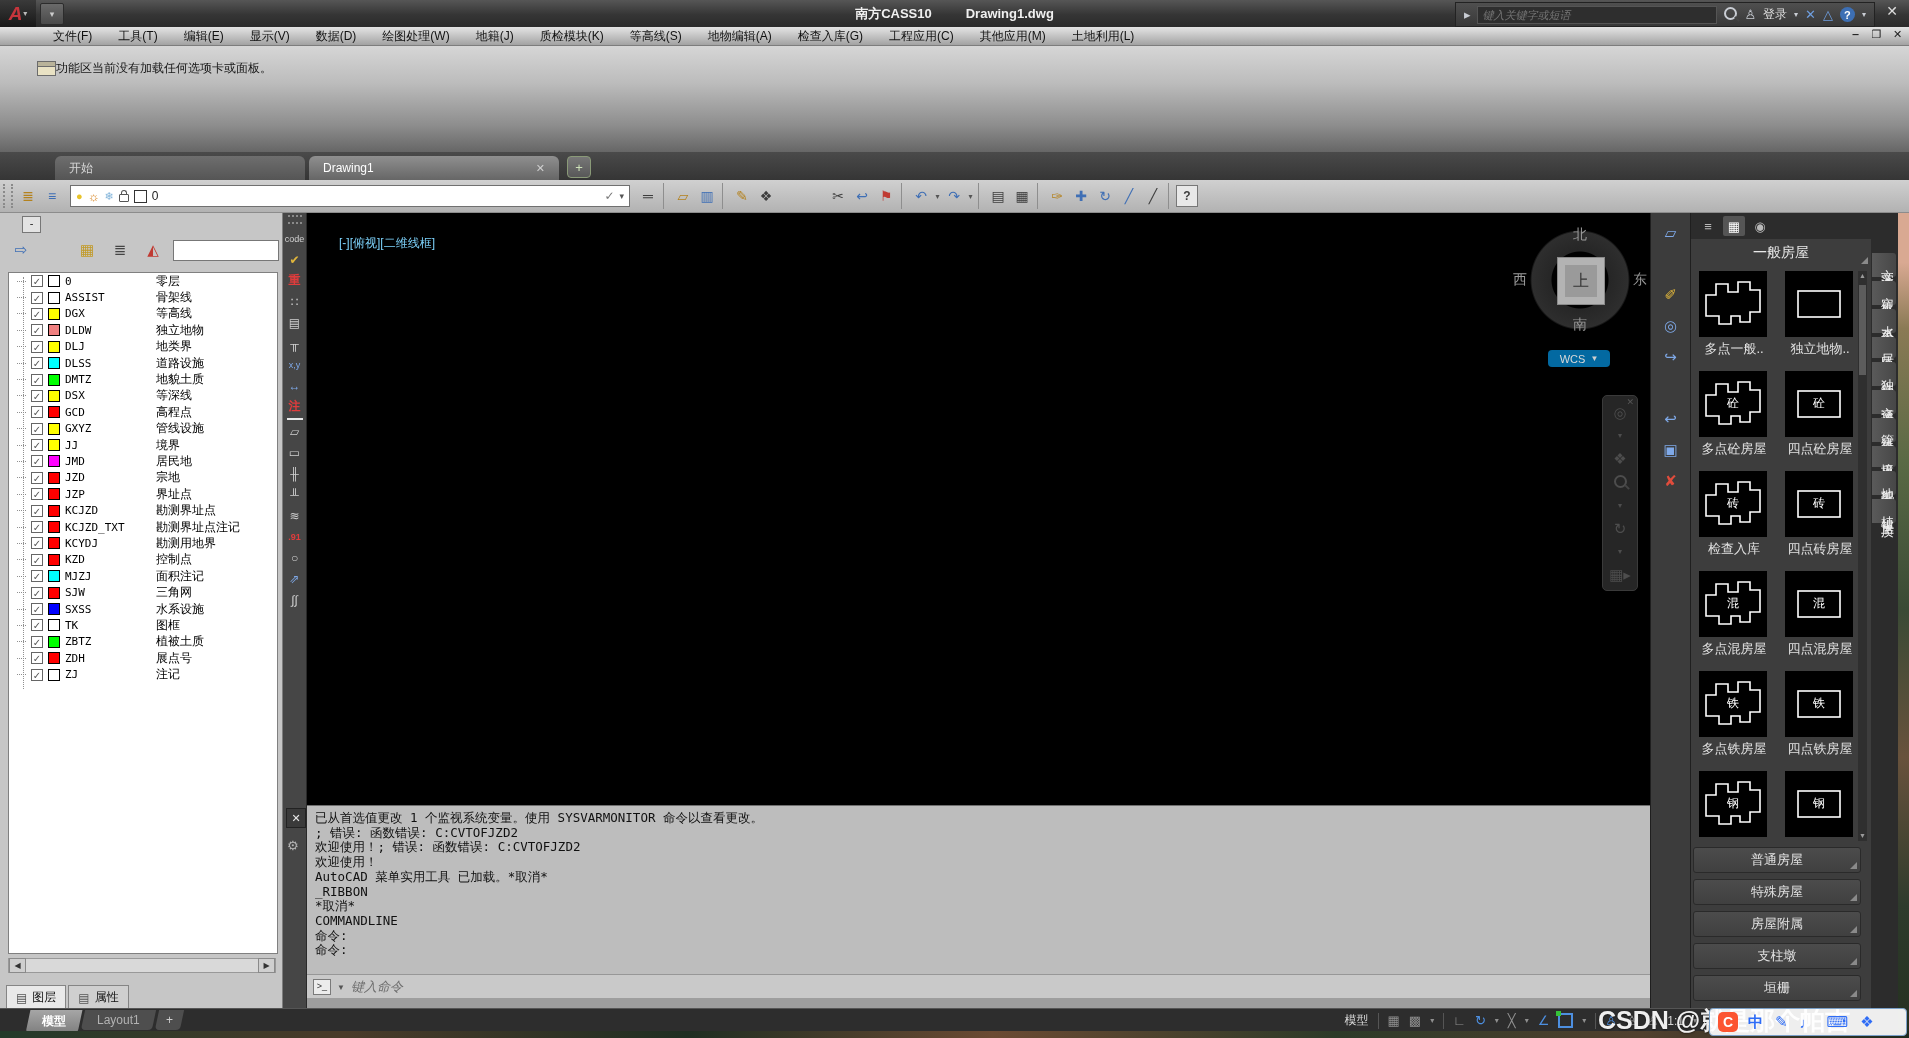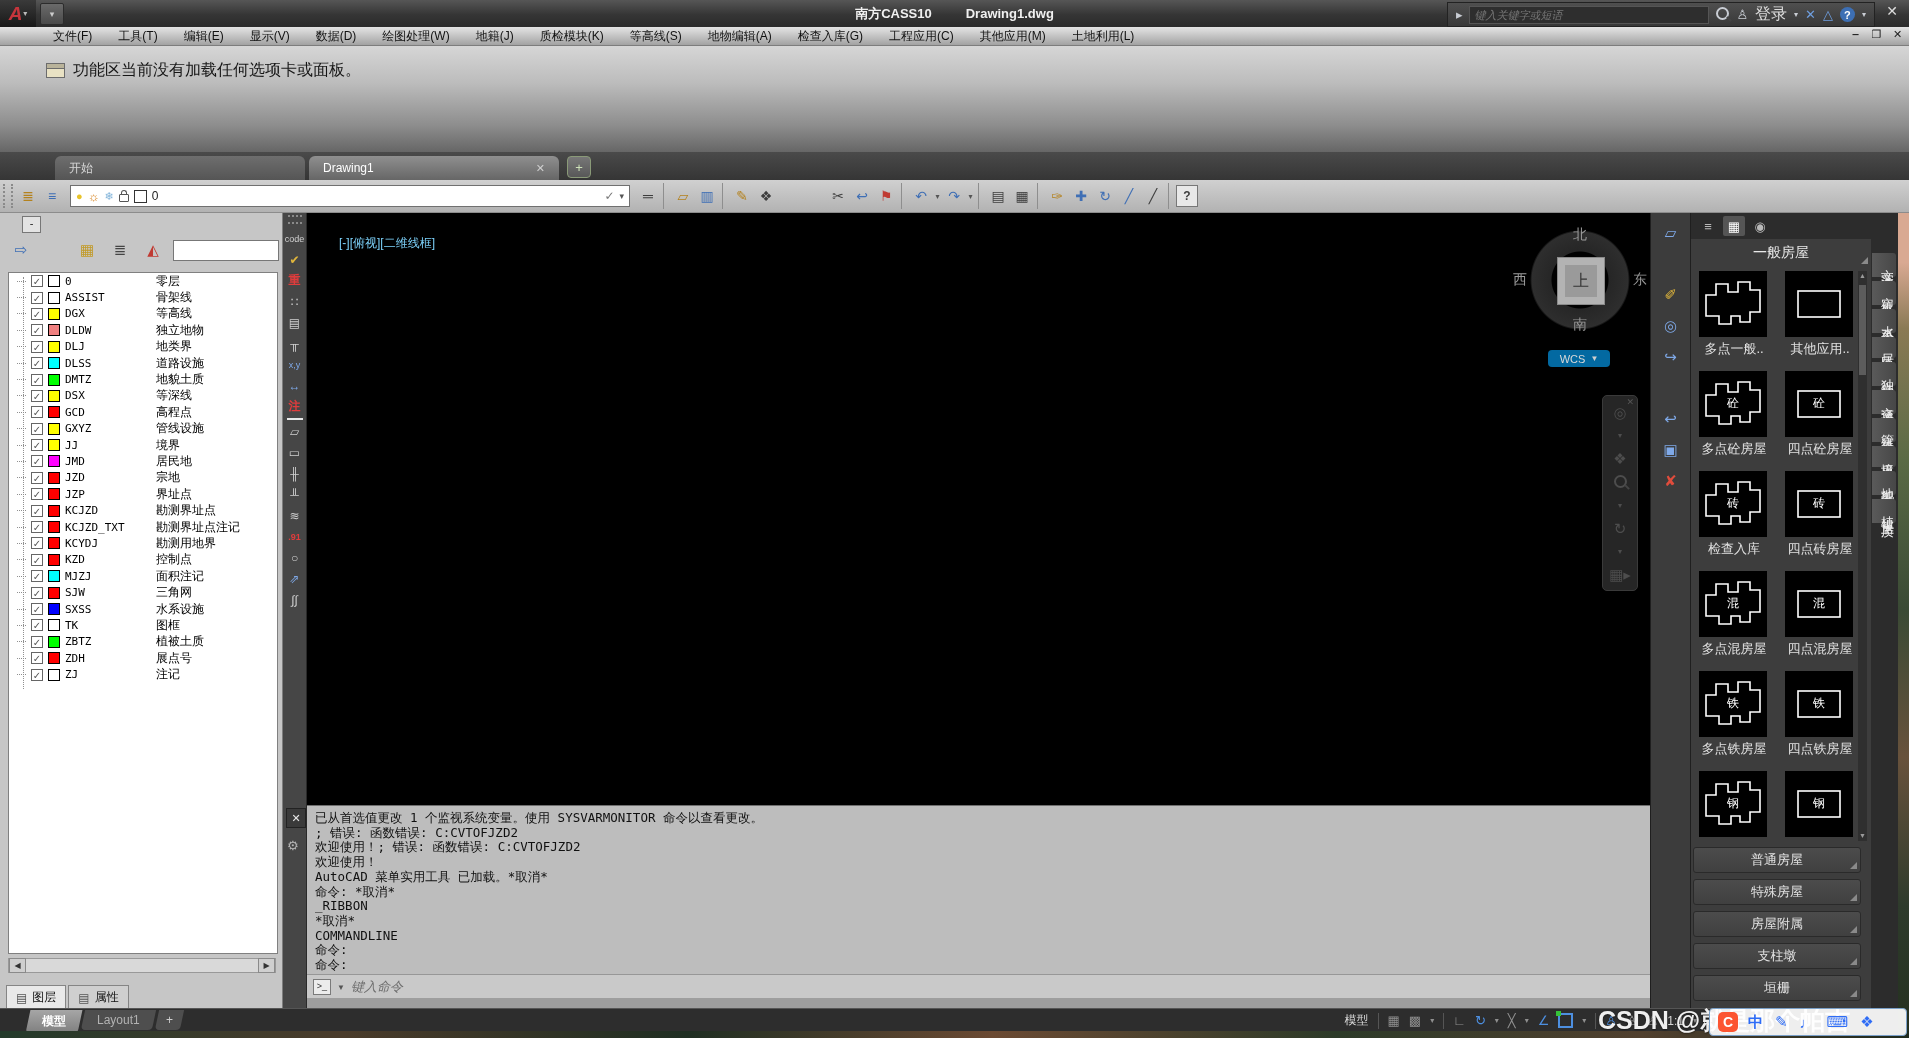--- a/index.html
+++ b/index.html
@@ -16,36 +16,36 @@
   .applogo small{color:#bbb;font-size:8px;margin-left:1px;}
   .qa-btn{width:22px;height:20px;margin-left:4px;background:linear-gradient(#6a6a6a,#4a4a4a);border:1px solid #2c2c2c;
     color:#ccc;font-size:9px;display:flex;align-items:center;justify-content:center;border-radius:2px;}
   .wtitle{position:absolute;left:0;right:0;top:0;height:27px;display:flex;gap:34px;align-items:center;justify-content:center;
     font-size:13px;color:#f0f0f0;pointer-events:none;font-weight:bold;}
   .tb-right{position:absolute;right:34px;top:2px;height:23px;display:flex;align-items:center;gap:7px;
     background:linear-gradient(#4f4f4f,#383838);padding:0 8px;border:1px solid #222;}
   .tb-search{width:230px;height:16px;background:#2e2e2e;border:1px solid #555;color:#bdbdbd;font-size:11px;font-style:italic;padding:0 4px;}
   .tb-ic{color:#c9cdd4;font-size:13px;}
   .tb-ic.blue{color:#6f9fe0;font-weight:bold;}
-  .login{font-size:16px;color:#ddd;}
+  .login{font-size:12px;color:#ddd;}
   .helpcirc{width:15px;height:15px;border-radius:50%;background:#3d6fb4;color:#fff;font-size:11px;font-weight:bold;
     display:flex;align-items:center;justify-content:center;}
   .title-close{position:absolute;right:6px;top:3px;color:#ddd;font-size:14px;width:22px;text-align:center;}
 
   
   .menubar{left:0;top:27px;width:1909px;height:19px;background:linear-gradient(#e4e4e4,#bdbdbd 60%,#a2a2a2);
     display:flex;align-items:center;padding-left:40px;box-sizing:border-box;border-bottom:1px solid #7d7d7d;}
   .mitem{font-size:12px;color:#111;padding:12px 13px;}
   .winbtns{position:absolute;right:4px;top:28px;display:flex;gap:6px;color:#222;font-size:11px;font-weight:bold;}
   .winbtns span{width:15px;text-align:center;}
 
   
   .ribbon{left:0;top:46px;width:1909px;height:106px;
     background:linear-gradient(#d6d6d6,#bcbcbc 35%,#8d8d8d 75%,#666);}
-  .ribbonmsg{position:absolute;left:46px;top:14px;display:flex;align-items:center;gap:8px;font-size:16px;color:#161616;}
+  .ribbonmsg{position:absolute;left:37px;top:14px;display:flex;align-items:center;font-size:12px;color:#161616;}
   .panelicon{width:17px;height:13px;background:#e9e2c4;border:1px solid #6c6c6c;position:relative;}
   .panelicon::before{content:"";position:absolute;left:0;top:0;right:0;height:4px;background:#b9b39a;border-bottom:1px solid #6c6c6c;}
 
   
   .doctabs{left:0;top:152px;width:1909px;height:28px;background:linear-gradient(#4a4a4a,#353535);display:flex;align-items:flex-end;padding-left:55px;box-sizing:border-box;}
   .dtab{height:24px;border-radius:6px 6px 0 0;display:flex;align-items:center;justify-content:space-between;
     padding:0 14px;font-size:12px;box-sizing:border-box;}
   .dtab.start{width:250px;background:linear-gradient(#6e6e6e,#555);color:#d8d8d8;}
   .dtab.active{width:250px;background:linear-gradient(#8f8f8f,#666);color:#fff;margin-left:4px;}
   .dtab .x{color:#cfcfcf;font-size:11px;}
@@ -627,21 +627,20 @@
   </div>
 
   <div class="abs cmdpanel">
     <div class="cmdhist">
 
     <div class="cmdline">已从首选值更改 1 个监视系统变量。使用 SYSVARMONITOR 命令以查看更改。</div>
         <div class="cmdline">; 错误: 函数错误: C:CVTOFJZD2</div>
         <div class="cmdline">欢迎使用！; 错误: 函数错误: C:CVTOFJZD2</div>
         <div class="cmdline">欢迎使用！</div>
         <div class="cmdline">AutoCAD 菜单实用工具 已加载。*取消*</div>
-        <div class="cmdline">命令: *取消*</div>
         <div class="cmdline">_RIBBON</div>
         <div class="cmdline">*取消*</div>
         <div class="cmdline">COMMANDLINE</div>
         <div class="cmdline">命令:</div>
         <div class="cmdline">命令:</div>
       </div>
     <div class="cmdinput">
       <span class="promptbox">&gt;_</span>
       <span class="c">▼</span>
       <span class="cmdph">键入命令</span>
@@ -686,21 +685,21 @@
         </div>
 
         <div class="pal-item rect">
           <div class="thumb">
             <svg width="68" height="66" viewBox="0 0 66 66">
               <polygon points="6,24 16,24 16,13 28,13 28,21 38,21 38,11 50,11 50,19 60,19 60,41 50,41 50,51 40,51 40,45 31,45 31,53 19,53 19,45 6,45" fill="none" stroke="#ffffff" stroke-width="1.6"></polygon>
               <rect x="12" y="20" width="42" height="26" fill="none" stroke="#ffffff" stroke-width="1.6"></rect>
             </svg>
             <span class="mark"></span>
           </div>
-          <div class="pal-label">其他应用..</div>
+          <div class="pal-label">独立地物..</div>
         </div>
 
         <div class="pal-item poly">
           <div class="thumb">
             <svg width="68" height="66" viewBox="0 0 66 66">
               <polygon points="6,24 16,24 16,13 28,13 28,21 38,21 38,11 50,11 50,19 60,19 60,41 50,41 50,51 40,51 40,45 31,45 31,53 19,53 19,45 6,45" fill="none" stroke="#ffffff" stroke-width="1.6"></polygon>
               <rect x="12" y="20" width="42" height="26" fill="none" stroke="#ffffff" stroke-width="1.6"></rect>
             </svg>
             <span class="mark">砼</span>
           </div>

